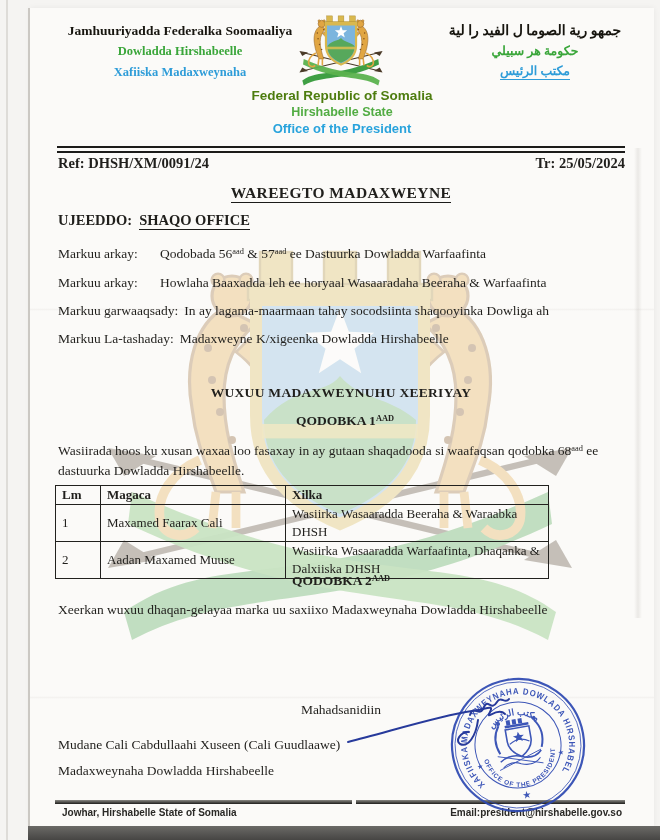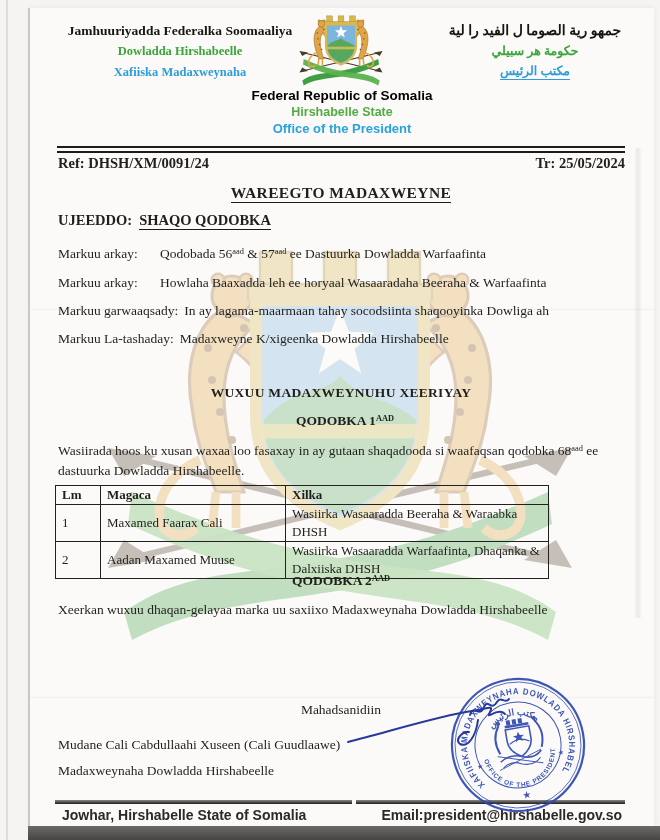--- a/index.html
+++ b/index.html
@@ -25,21 +25,21 @@
   .lh-left .l2{font-size:12.5px;line-height:21px;}
   .lh-left .l3{font-size:12.5px;line-height:21px;}
   .lh-crest{position:absolute;left:268px;top:0px;width:86px;height:86px;}
   .lh-right{position:absolute;left:390px;top:12px;width:230px;text-align:center;font-weight:bold;direction:rtl;}
   .lh-right .l1{font-size:14px;line-height:21px;color:#17150f;}
   .lh-right .l2{font-size:12.5px;line-height:20px;}
   .lh-right .l3{font-size:12.5px;line-height:20px;}
   .lh-right .l3 span{border-bottom:1.4px solid currentColor;padding-bottom:1px;}
   .lh-center{position:absolute;left:162px;top:79px;width:300px;text-align:center;
              font-family:"Liberation Sans",sans-serif;font-weight:bold;}
-  .lh-center .l1{font-size:13.5px;line-height:17px;color:#000000;}
+  .lh-center .l1{font-size:13.5px;line-height:17px;color:#4d7c0f;}
   .lh-center .l2{font-size:12.5px;line-height:16px;}
   .lh-center .l3{font-size:13px;line-height:17px;}
 
   .rule-double{position:absolute;left:27px;top:138px;width:568px;height:3px;
                border-top:2px solid #1b1b19;border-bottom:2px solid #1b1b19;}
 
   .ref-row{position:absolute;left:28px;top:147px;width:567px;font-weight:bold;font-size:14.5px;}
   .ref-row .ref{float:left;}
   .ref-row .date{float:right;}
 
@@ -76,21 +76,21 @@
   .sig-name{position:absolute;left:28px;top:729px;font-size:13.5px;}
   .sig-title{position:absolute;left:28px;top:755px;font-size:13.5px;}
 
   .signature-ink{position:absolute;left:310px;top:682px;width:200px;height:80px;z-index:6;}
   .stamp{position:absolute;left:418px;top:667px;width:140px;height:140px;z-index:5;opacity:.92;}
 
   .footer-line{position:absolute;top:792px;height:4px;
                background:linear-gradient(to bottom,#8a8984,#1f1e1c);}
   .fl-a{left:25px;width:297px;} .fl-b{left:326px;width:269px;}
   .footer-text{position:absolute;top:799px;left:32px;width:560px;
-               font-family:"Liberation Sans",sans-serif;font-weight:bold;font-size:14px;color:#2a2926;}
+               font-family:"Liberation Sans",sans-serif;font-weight:bold;font-size:10px;color:#2a2926;}
   .footer-text .fl{float:left;} .footer-text .fr{float:right;}
 
   sup{font-size:.62em;line-height:0;position:relative;top:-.5em;vertical-align:baseline;font-weight:inherit;}
 </style>
 </head>
 <body>
 
 <svg width="0" height="0" style="position:absolute" aria-hidden="true">
   <defs>
     <g id="crest">
@@ -183,21 +183,21 @@
     <div class="ref-row">
       <span class="ref">Ref: DHSH/XM/0091/24</span>
       <span class="date">Tr: 25/05/2024</span>
     </div>
 
     <div class="doc-title">
       <span>WAREEGTO MADAXWEYNE</span>
     </div>
 
     <div class="subject">
-      <span>UJEEDDO:</span><span class="val">SHAQO QODOBKA</span>
+      <span>UJEEDDO:</span><span class="val">SHAQO OFFICE</span>
     </div>
 
     <div class="recital r0">
       <span class="lab">Markuu arkay:</span>
       <span class="txt"><span>Qodobada 56</span><sup>aad</sup><span> &amp; 57</span><sup>aad</sup><span> ee Dastuurka Dowladda Warfaafinta</span></span>
     </div>
     <div class="recital r1">
       <span class="lab">Markuu arkay:</span>
       <span class="txt"><span>Howlaha Baaxadda leh ee horyaal Wasaaradaha Beeraha &amp; Warfaafinta</span></span>
     </div>

